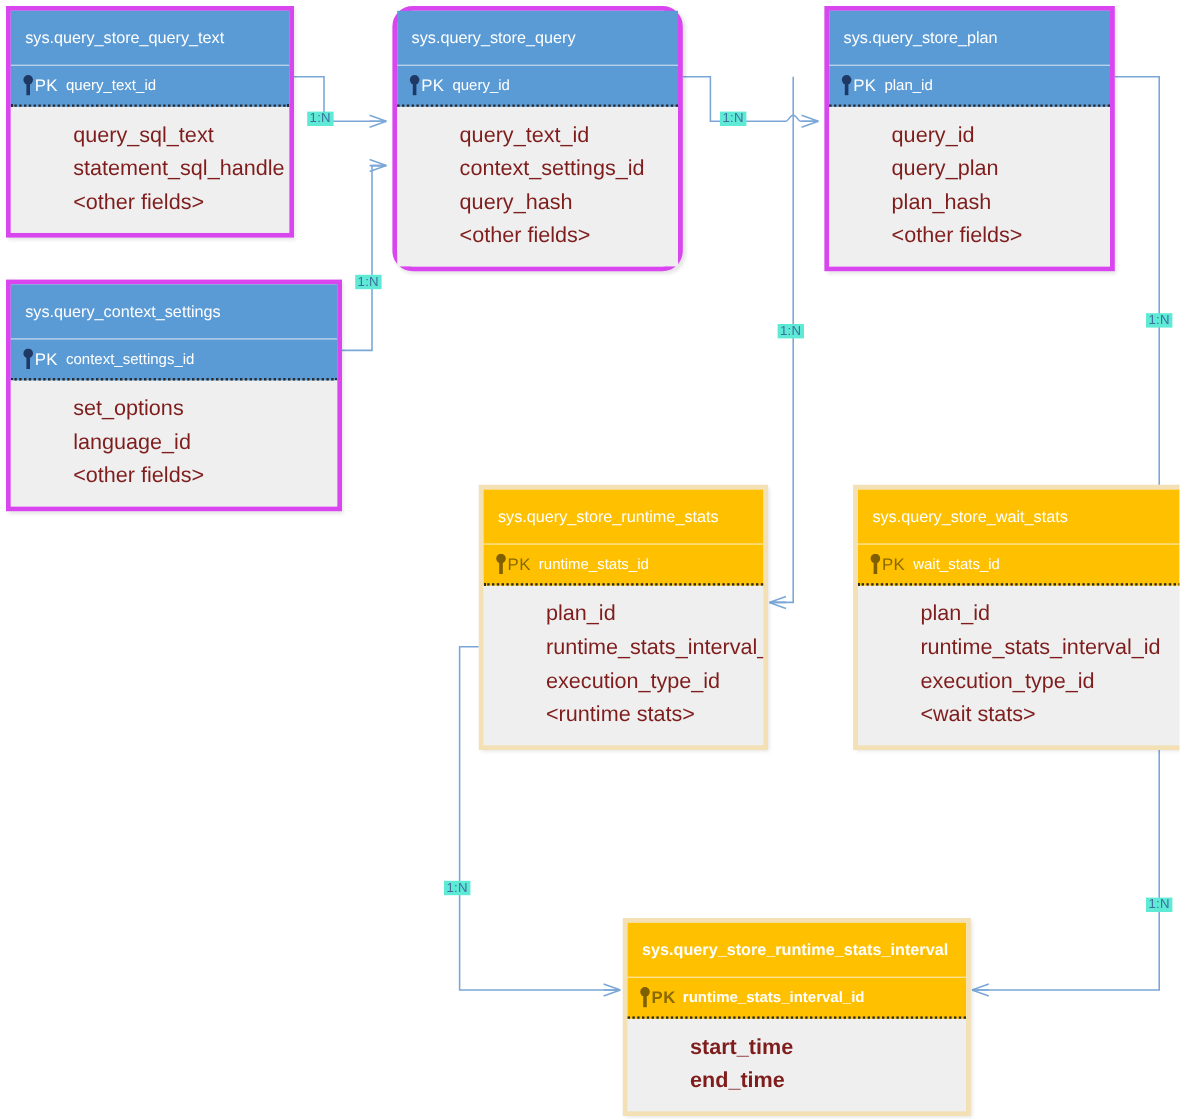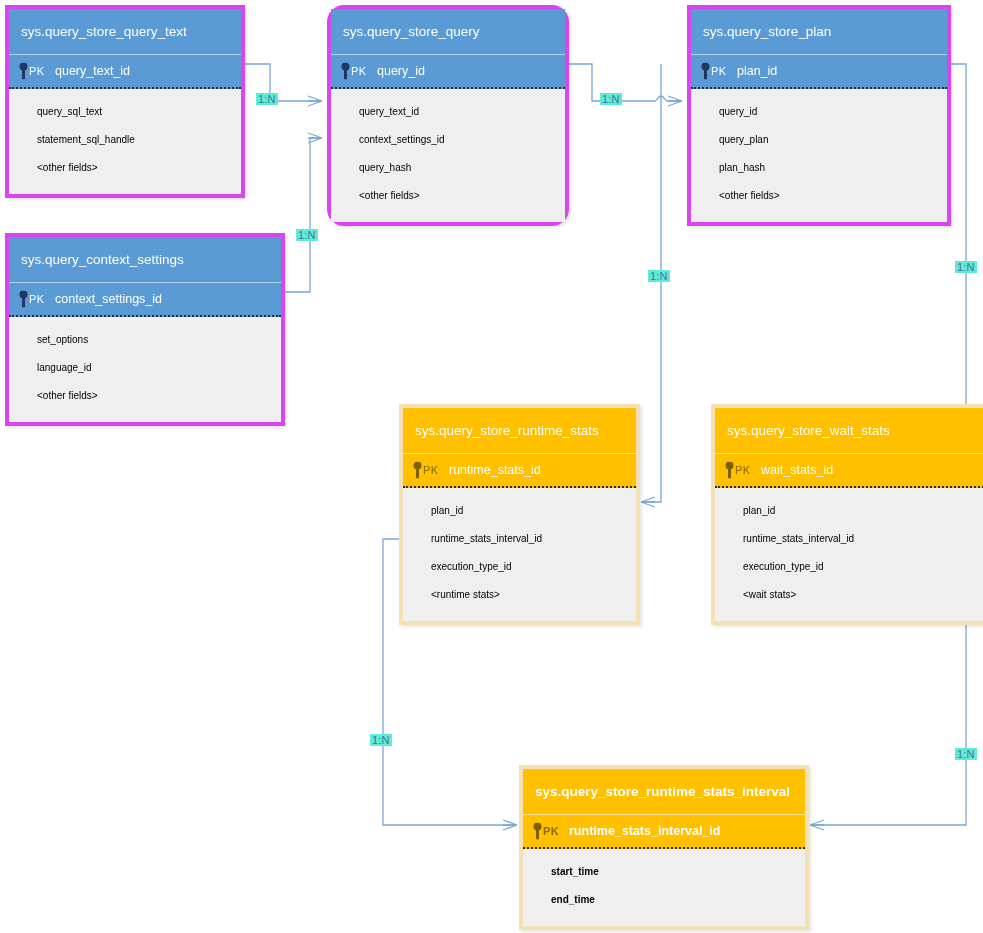--- a/index.html
+++ b/index.html
@@ -70,38 +70,38 @@
     top: 50%;
     transform: translateY(-50%);
     width: 9px;
     height: 17px;
   }
   .pk-tag {
     position: absolute;
     left: 20px;
     top: 50%;
     transform: translateY(-50%);
-    font-size: 11px;
+    font-size: 14px;
     letter-spacing: 0.3px;
   }
   .pk-name {
     margin-left: 46px;
     font-size: 12.5px;
     white-space: nowrap;
   }
   .ent-body {
     background: #efefef;
     padding: 9px 0 12px 0;
   }
   .field {
     height: 28px;
     line-height: 28px;
-    padding-left: 28px;
-    font-size: 10px;
-    color: #000000;
+    padding-left: 52px;
+    font-size: 18px;
+    color: #7f1d1d;
     white-space: nowrap;
     overflow: hidden;
   }
 
   
   .theme-blue .ent-title { background: #5b9bd5; }
   .theme-blue .ent-pk    { background: #5b9bd5; color: #ffffff; }
   .theme-blue .pk-tag    { color: #ffffff; }
   .theme-blue .pk-key rect, .theme-blue .pk-key circle { fill: #1f3864; }
 
@@ -208,21 +208,21 @@
       <span class="pk-name">query_id</span>
     </div>
     <div class="ent-body">
       <div class="field">query_text_id</div>
       <div class="field">context_settings_id</div>
       <div class="field">query_hash</div>
       <div class="field">&lt;other fields&gt;</div>
     </div>
   </div>
 
-  <div class="entity theme-blue" style="left:687px; top:5px; width:264px;">
+  <div class="entity theme-blue" style="left:687px; top:5px; width:242px;">
     <div class="ent-title">sys.query_store_plan</div>
     <div class="ent-pk">
       <span class="pk-key">
         <svg viewBox="0 0 9 17" width="9" height="17">
             <circle cx="4.5" cy="4" r="4"></circle>
             <rect x="3" y="6" width="3" height="11"></rect>
           </svg>
       </span>
       <span class="pk-tag">PK</span>
       <span class="pk-name">plan_id</span>

